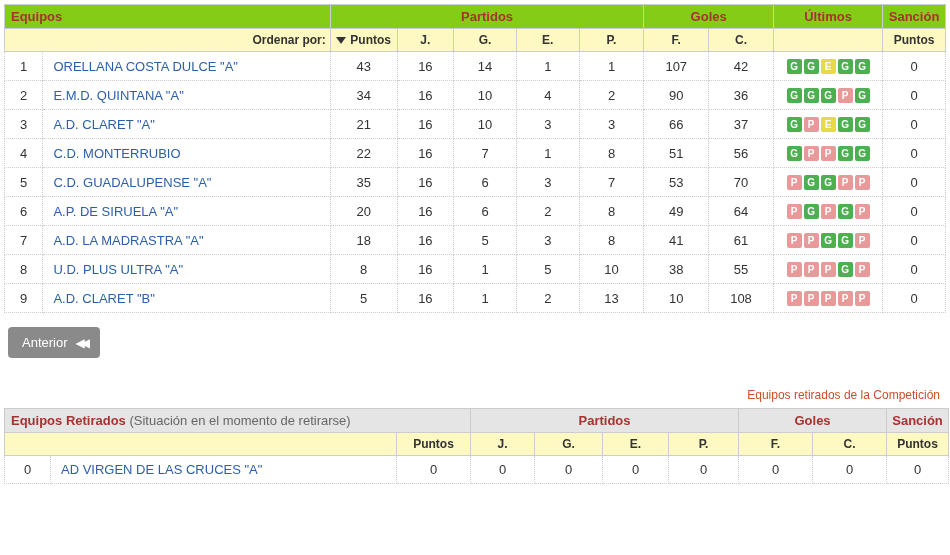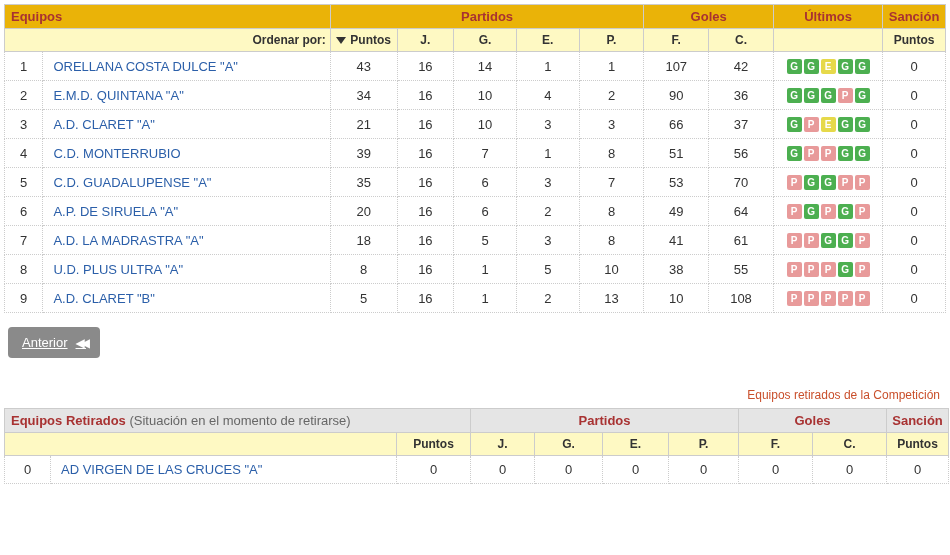--- a/index.html
+++ b/index.html
@@ -17,21 +17,21 @@
     border-collapse: collapse;
     table-layout: fixed;
   }
   th, td {
     border: 1px dotted #ccc;
     padding: 6px 4px;
     text-align: center;
     vertical-align: middle;
   }
   thead.hdr th {
-    background: #eab308;
+    background: #84cc16;
     color: #a83232;
     font-weight: bold;
     border: 1px solid #ccc;
     padding: 4px;
   }
   thead.sub th {
     background: #fef9c3;
     color: #333;
     font-weight: bold;
     border: 1px solid #ccc;
@@ -77,21 +77,20 @@
     align-items: center;
     gap: 8px;
     background: #8a8a8a;
     color: #fff;
     border: none;
     border-radius: 4px;
     padding: 8px 14px;
     font-size: 13px;
     cursor: pointer;
     margin: 14px 0 30px 4px;
-    text-decoration: underline;
   }
   .prev-btn .arr {
     font-size: 12px;
     letter-spacing: -4px;
   }
   .retired-title {
     color: #c94f2b;
     font-size: 12px;
     text-align: right;
     margin: 0 6px 6px 0;
@@ -216,21 +215,21 @@
         <td>3</td>
         <td>3</td>
         <td>66</td>
         <td>37</td>
         <td class="ultimos-cell"><span class="badge b-G">G</span><span class="badge b-P">P</span><span class="badge b-E">E</span><span class="badge b-G">G</span><span class="badge b-G">G</span></td>
         <td>0</td>
       </tr>
       <tr>
         <td class="pos-cell">4</td>
         <td class="team-cell">C.D. MONTERRUBIO</td>
-        <td>39</td>
+        <td>22</td>
         <td>16</td>
         <td>7</td>
         <td>1</td>
         <td>8</td>
         <td>51</td>
         <td>56</td>
         <td class="ultimos-cell"><span class="badge b-G">G</span><span class="badge b-P">P</span><span class="badge b-P">P</span><span class="badge b-G">G</span><span class="badge b-G">G</span></td>
         <td>0</td>
       </tr>
       <tr>

